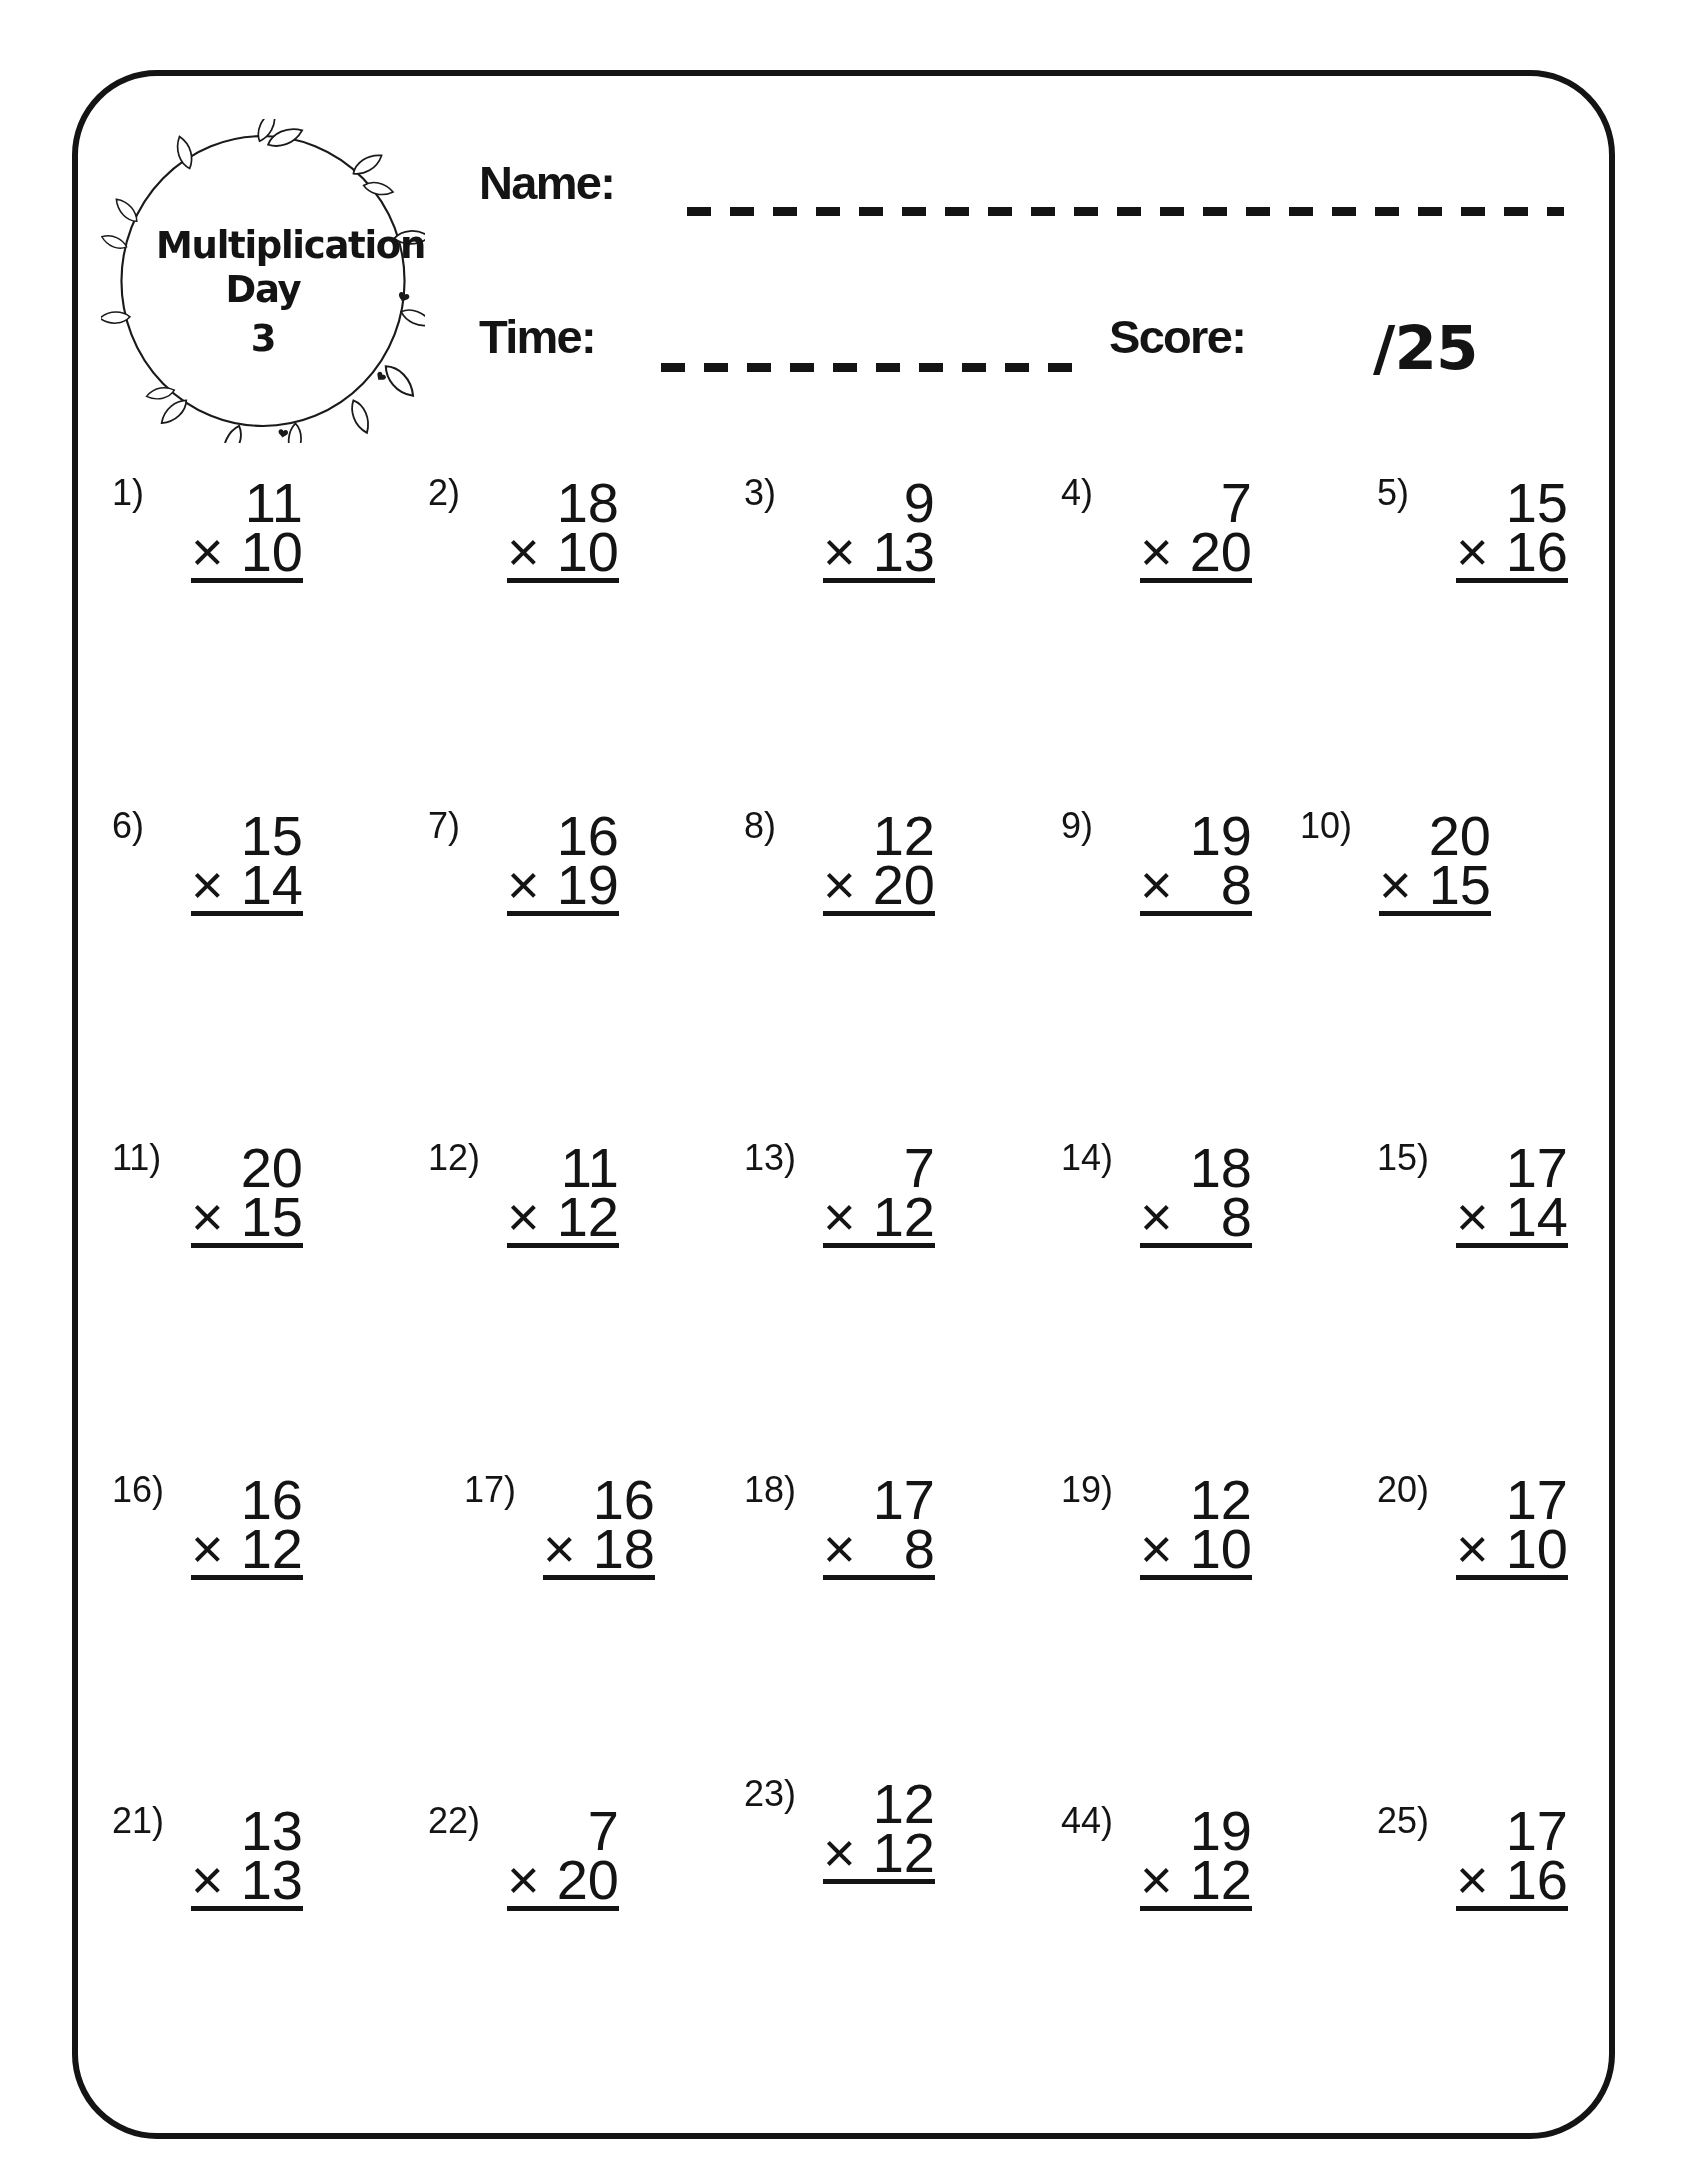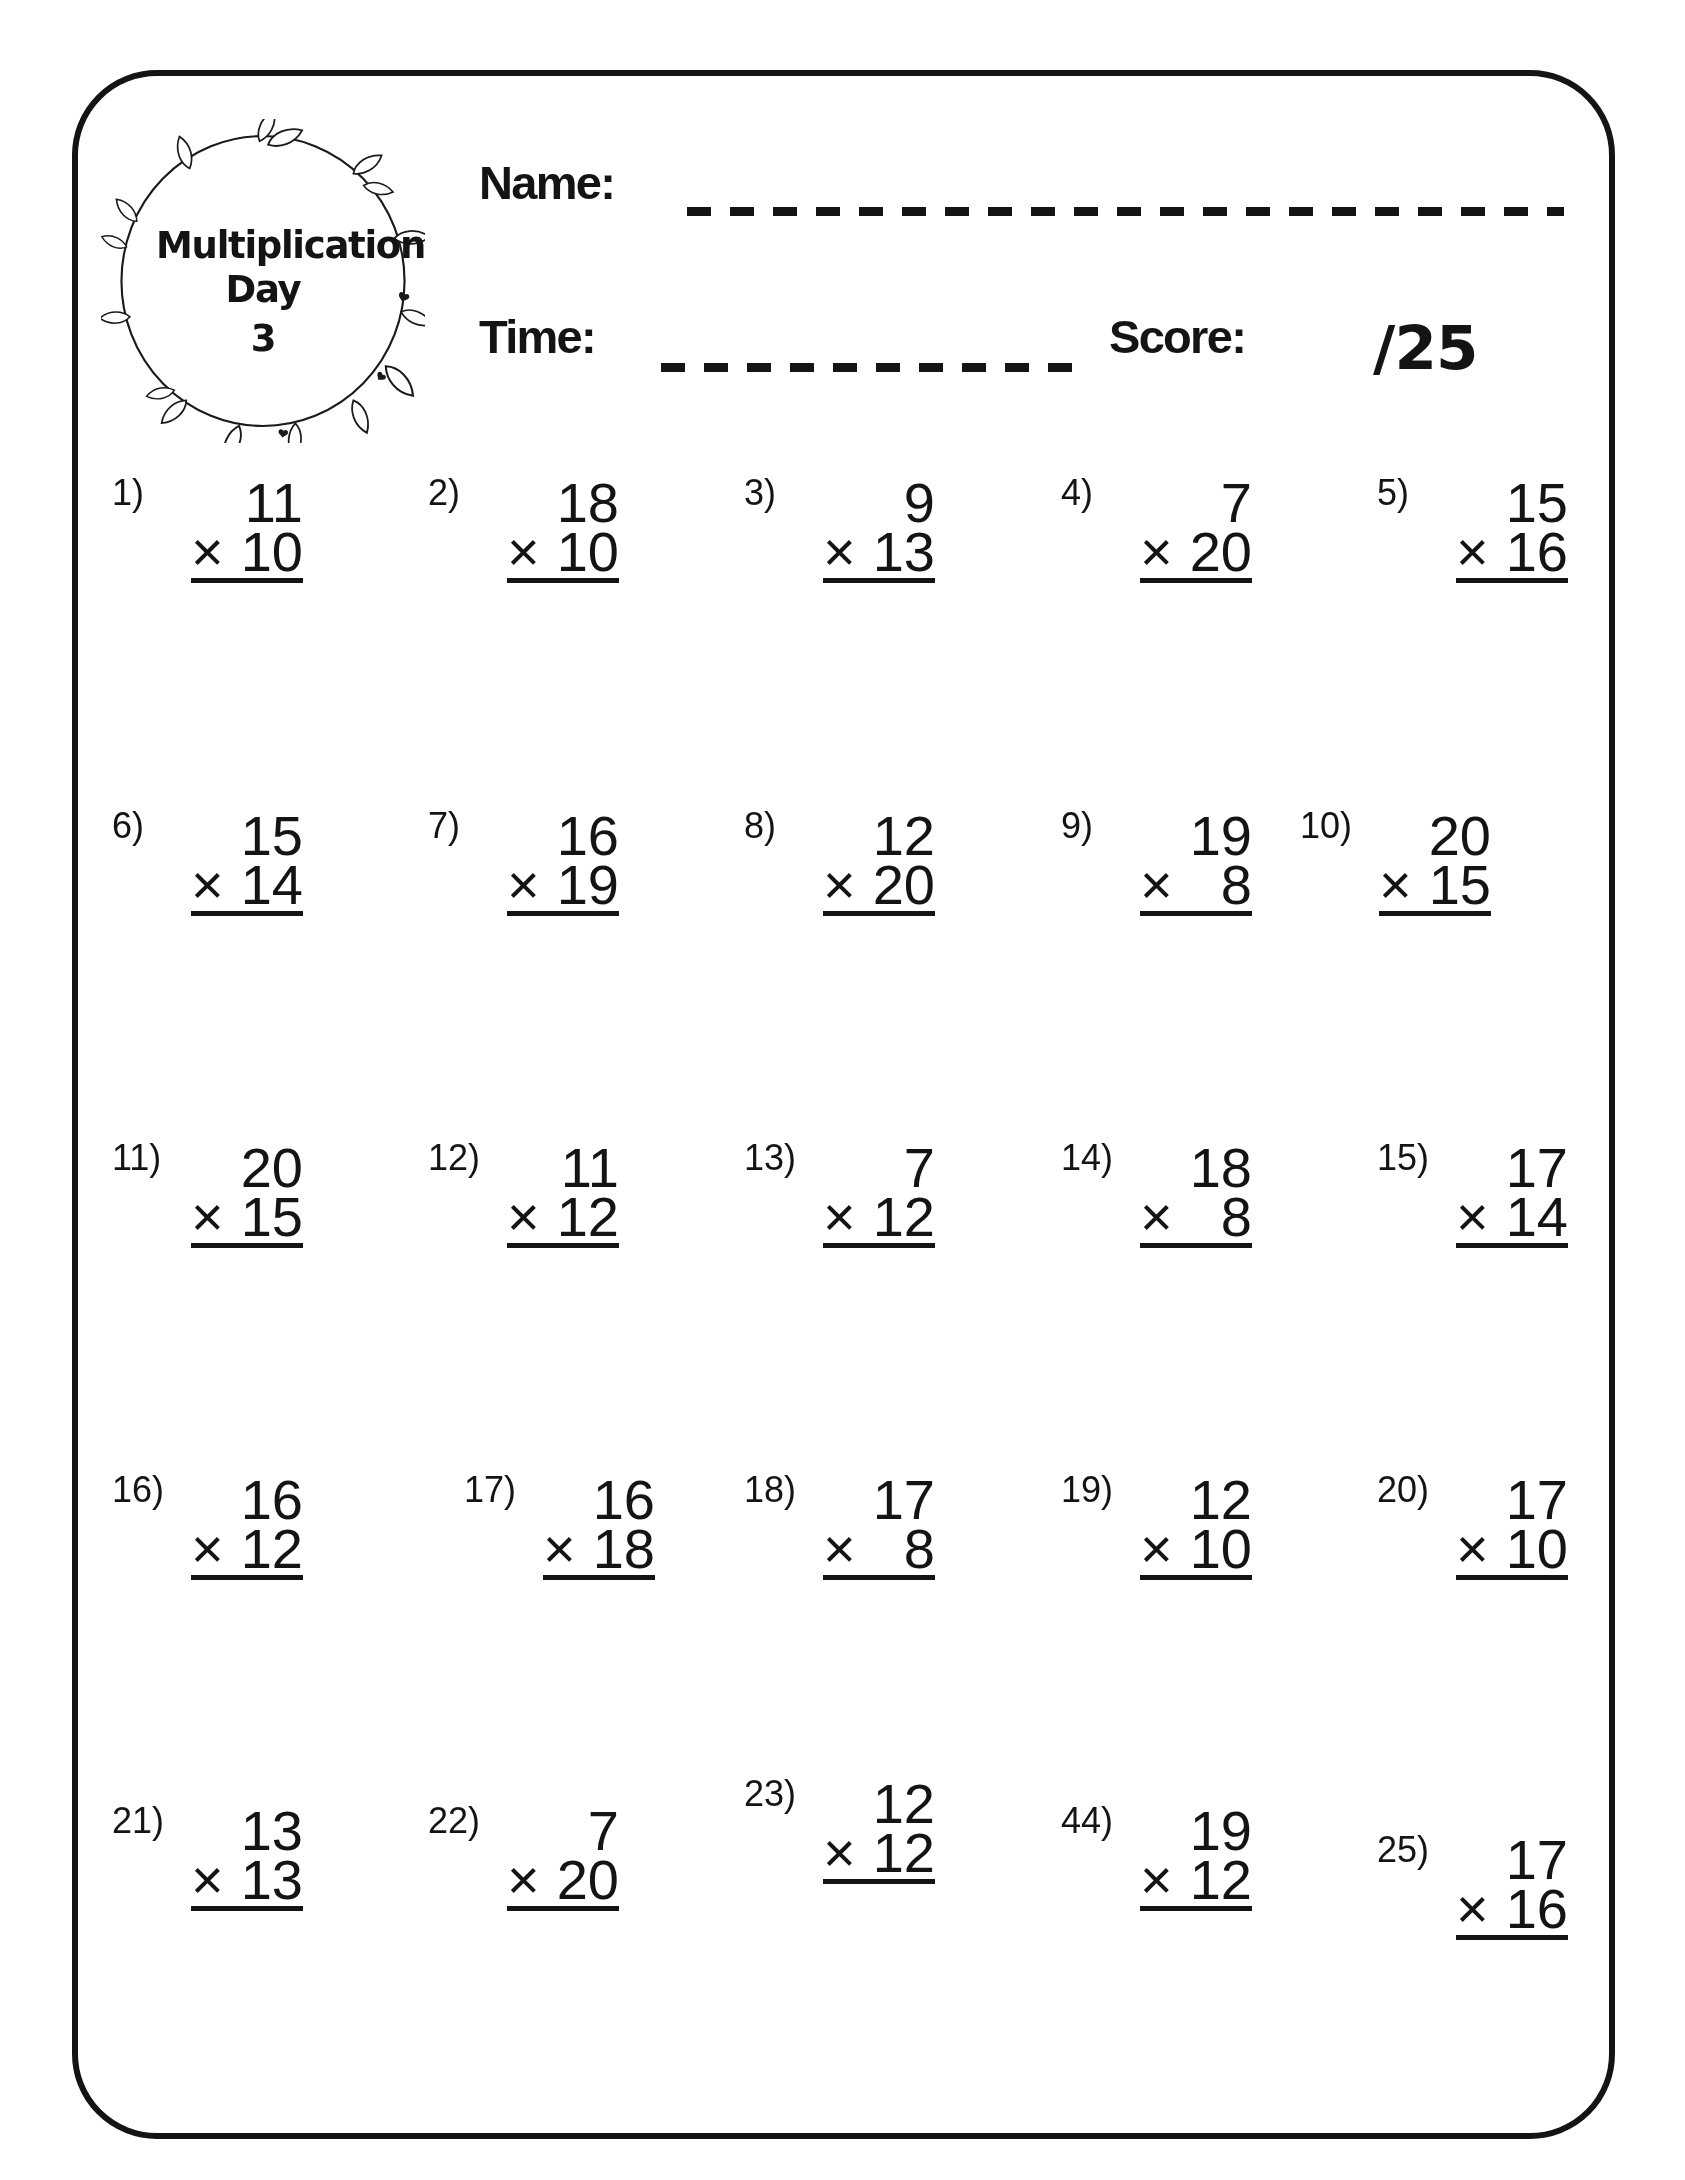--- a/index.html
+++ b/index.html
@@ -371,21 +371,21 @@
       <span class="pnum">44)</span>
       <div class="ops">
         <div class="op1">19</div>
         <div class="op2">
           <span>×</span>
           <span>12</span>
         </div>
         <div class="ansline"></div>
       </div>
     </div>
-    <div class="problem" style="left: 1377px; top: 1803px; margin-top: 29px;">
+    <div class="problem" style="left: 1377px; top: 1803px;">
       <span class="pnum">25)</span>
       <div class="ops">
         <div class="op1">17</div>
         <div class="op2">
           <span>×</span>
           <span>16</span>
         </div>
         <div class="ansline"></div>
       </div>
     </div>

